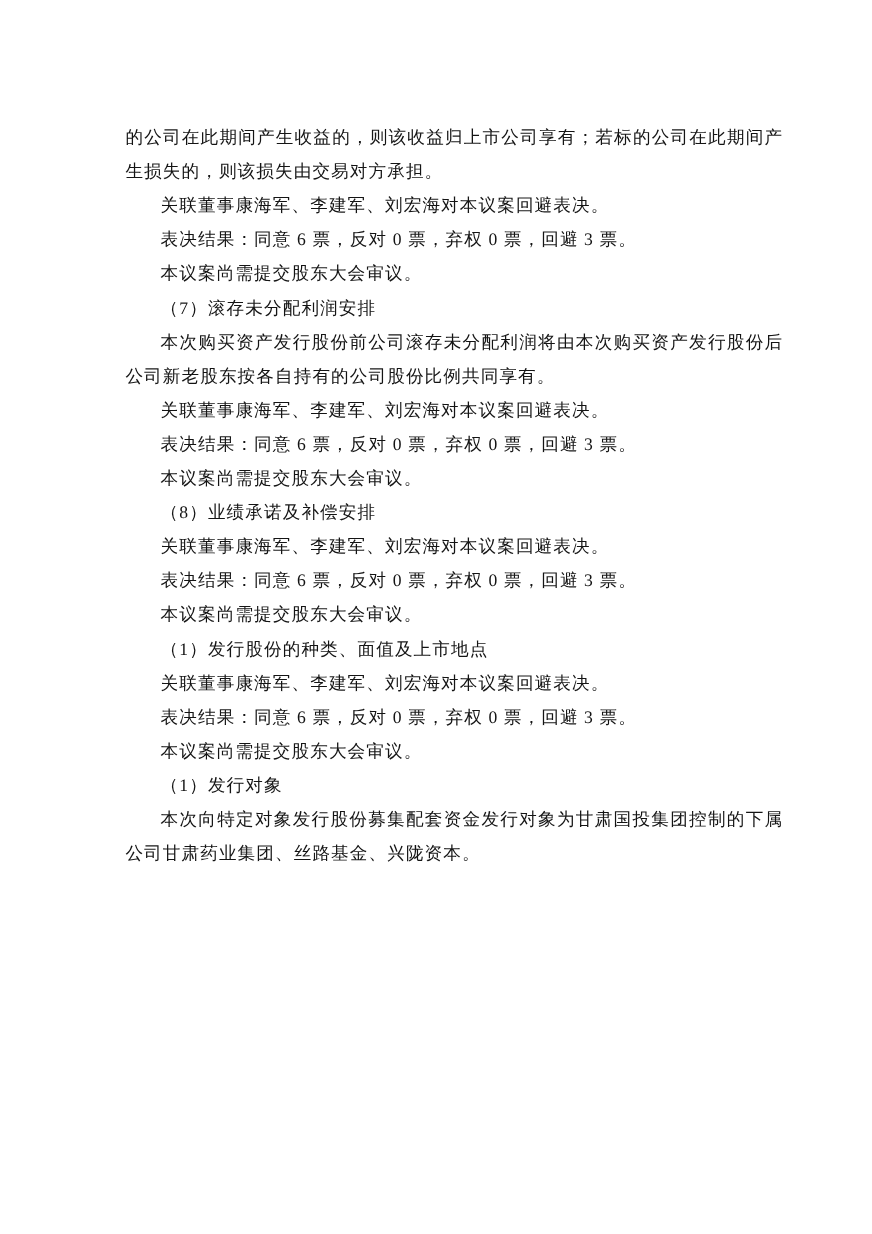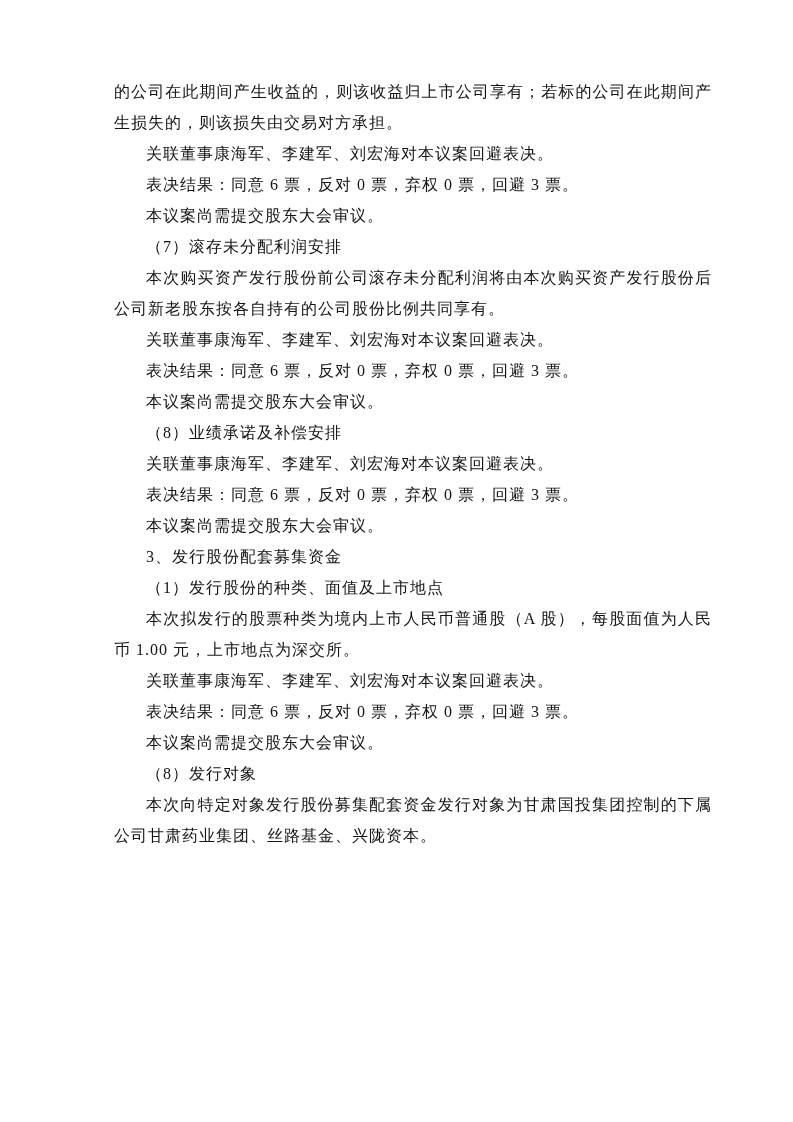--- a/index.html
+++ b/index.html
@@ -7,21 +7,21 @@
     padding: 0;
     background: #ffffff;
   }
   .page {
     position: relative;
     width: 793px;
     height: 1122px;
     box-sizing: border-box;
     background: #ffffff;
     overflow: hidden;
-    padding: 76px 81px 0 114px;
+    padding: 110px 81px 0 114px;
     font-family: "Liberation Serif", "DejaVu Serif", serif;
     color: #141414;
   }
   .doc-body {
     width: 598px;
   }
   .doc-body p {
     margin: 0;
     font-size: 16px;
     line-height: 31px;
@@ -53,22 +53,20 @@
       <p class="para">本议案尚需提交股东大会审议。</p>
       <p class="heading">（7）滚存未分配利润安排</p>
       <p class="para">本次购买资产发行股份前公司滚存未分配利润将由本次购买资产发行股份后公司新老股东按各自持有的公司股份比例共同享有。</p>
       <p class="para">关联董事康海军、李建军、刘宏海对本议案回避表决。</p>
       <p class="para">表决结果：同意 6 票，反对 0 票，弃权 0 票，回避 3 票。</p>
       <p class="para">本议案尚需提交股东大会审议。</p>
       <p class="heading">（8）业绩承诺及补偿安排</p>
       <p class="para">关联董事康海军、李建军、刘宏海对本议案回避表决。</p>
       <p class="para">表决结果：同意 6 票，反对 0 票，弃权 0 票，回避 3 票。</p>
       <p class="para">本议案尚需提交股东大会审议。</p>
-      <p class="heading">3、发行股份配套募集资金</p>
       <p class="heading">（1）发行股份的种类、面值及上市地点</p>
-      <p class="para">本次拟发行的股票种类为境内上市人民币普通股（A 股），每股面值为人民币 1.00 元，上市地点为深交所。</p>
       <p class="para">关联董事康海军、李建军、刘宏海对本议案回避表决。</p>
       <p class="para">表决结果：同意 6 票，反对 0 票，弃权 0 票，回避 3 票。</p>
       <p class="para">本议案尚需提交股东大会审议。</p>
-      <p class="heading">（8）发行对象</p>
+      <p class="heading">（1）发行对象</p>
       <p class="para">本次向特定对象发行股份募集配套资金发行对象为甘肃国投集团控制的下属公司甘肃药业集团、丝路基金、兴陇资本。</p>
     </div>
 </div>
 
 </body></html>

